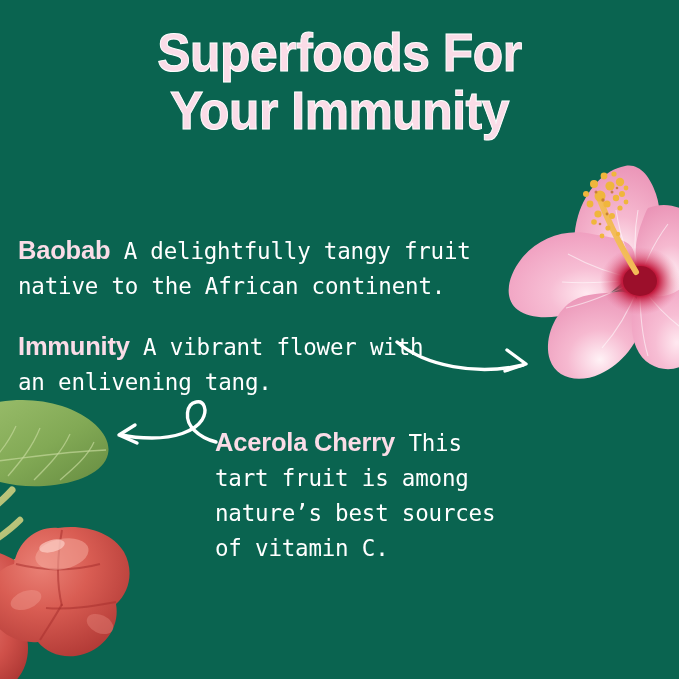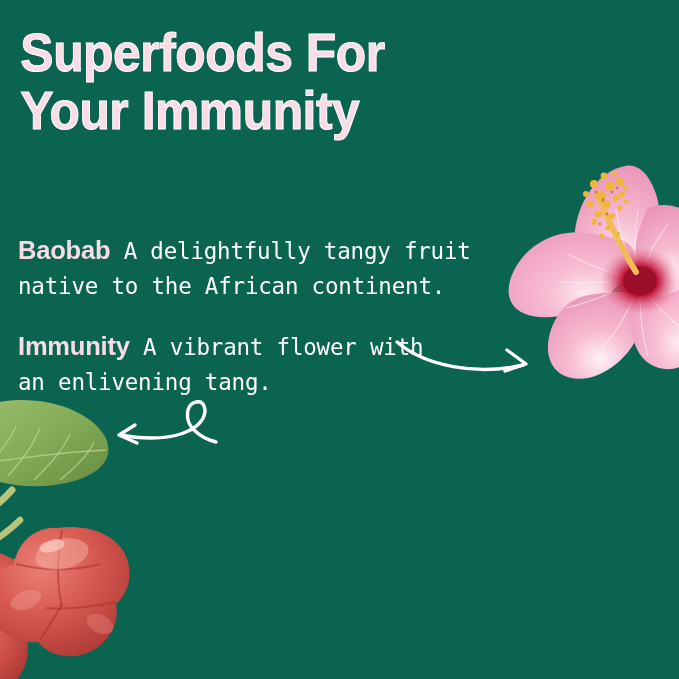--- a/index.html
+++ b/index.html
@@ -16,21 +16,21 @@
     font-family: "DejaVu Sans Mono", monospace;
     -webkit-font-smoothing: antialiased;
   }
 
   
   .title-block {
     position: absolute;
     top: 24px;
     left: 0;
     width: 679px;
-    text-align: left;
+    text-align: center;
     z-index: 6;
     pointer-events: none;
   }
   .title-line {
     font-family: "Liberation Sans", sans-serif;
     font-weight: bold;
     font-size: 53px;
     line-height: 58px;
     letter-spacing: -0.5px;
     color: #fadce7;
@@ -257,20 +257,24 @@
     <div class="title-line">Superfoods For</div>
     <div class="title-line">Your Immunity</div>
   </div>
 
   <p class="copy" id="copy-baobab"><span class="lede">Baobab</span><span> A delightfully tangy fruit
 native to the African continent.</span></p>
 
   <p class="copy" id="copy-hibiscus"><span class="lede">Immunity</span><span> A vibrant flower with
 an enlivening tang.</span></p>
 
+  <p class="copy" id="copy-acerola"><span class="lede">Acerola Cherry</span><span> This
+tart fruit is among
+nature’s best sources
+of vitamin C.</span></p>
 
   <svg class="arrow-svg" id="arrow-to-hibiscus" width="150" height="48" viewBox="0 0 150 48">
     <path d="M2 10 C 30 34 82 44 128 33"></path>
     <path d="M112 18 L 131 32 L 110 39"></path>
   </svg>
 
   <svg class="arrow-svg" id="arrow-to-cherry" width="106" height="58" viewBox="0 0 106 58">
     <path d="M104 46 C 96 44 88 40 82 34 C 72 24 74 8 84 6 C 92 4 96 14 90 24 C 82 36 62 42 40 42 C 28 42 18 41 10 39"></path>
     <path d="M23 29 L 7 39 L 25 47"></path>
   </svg>

